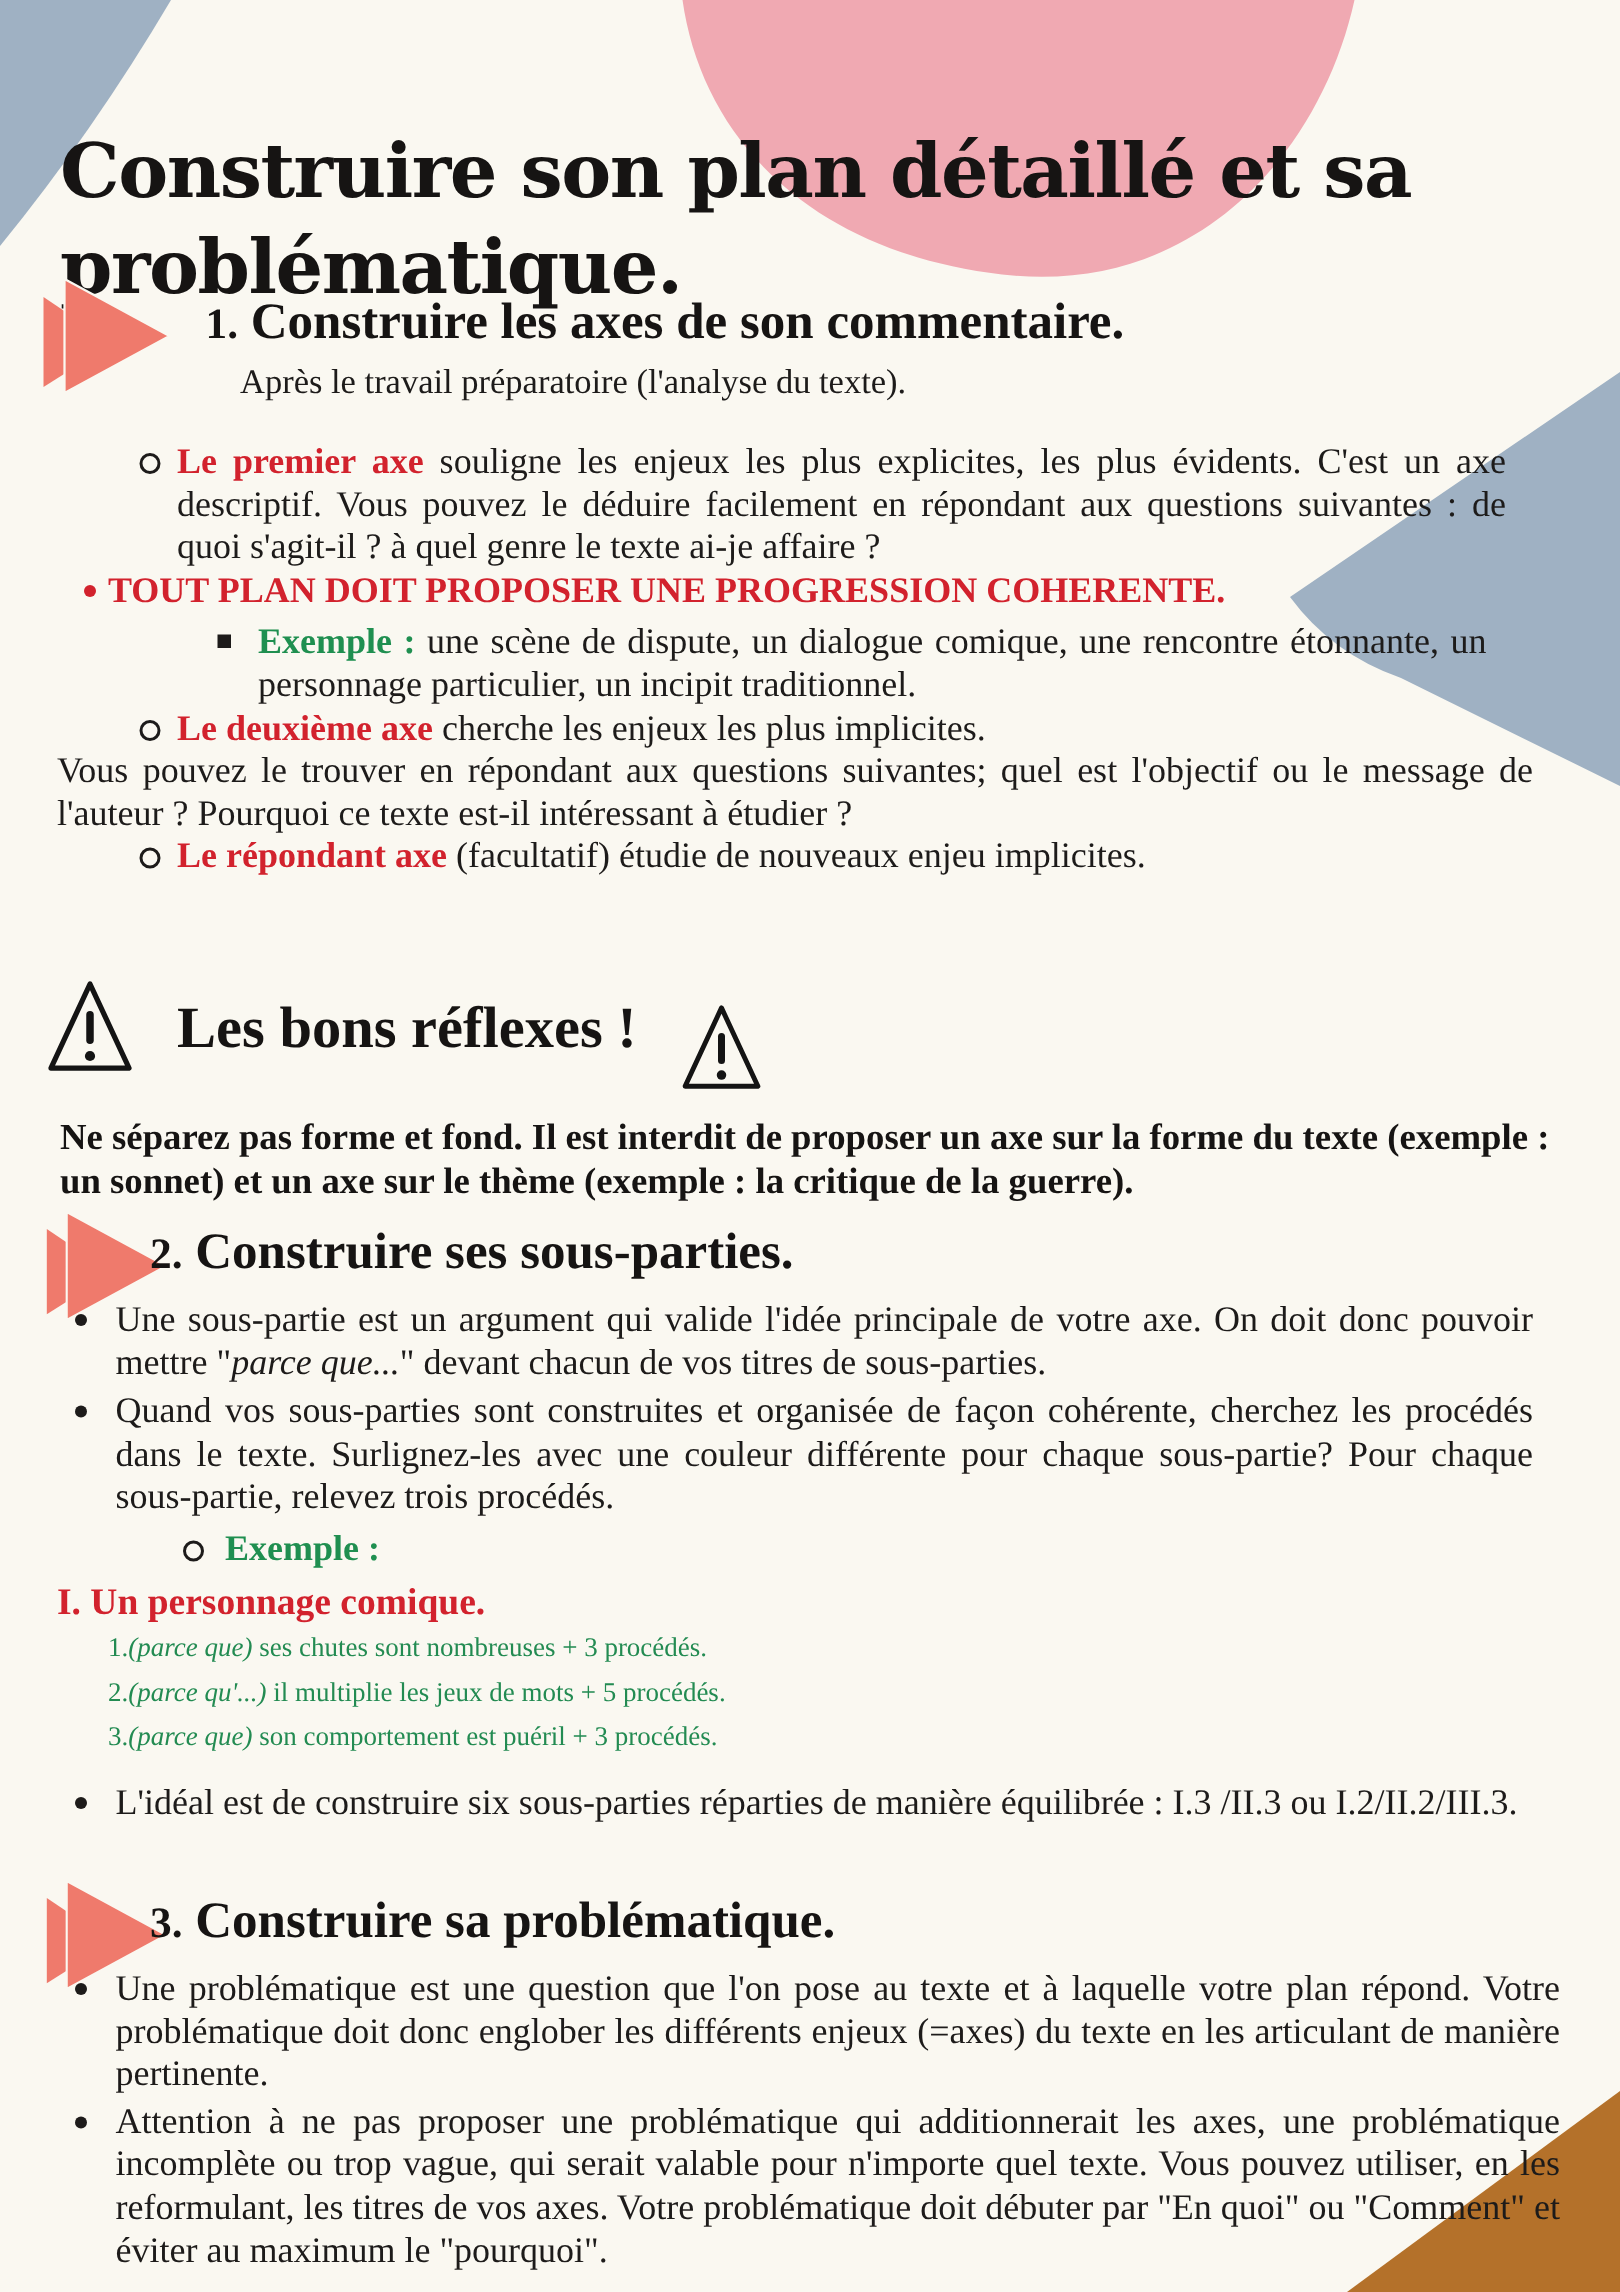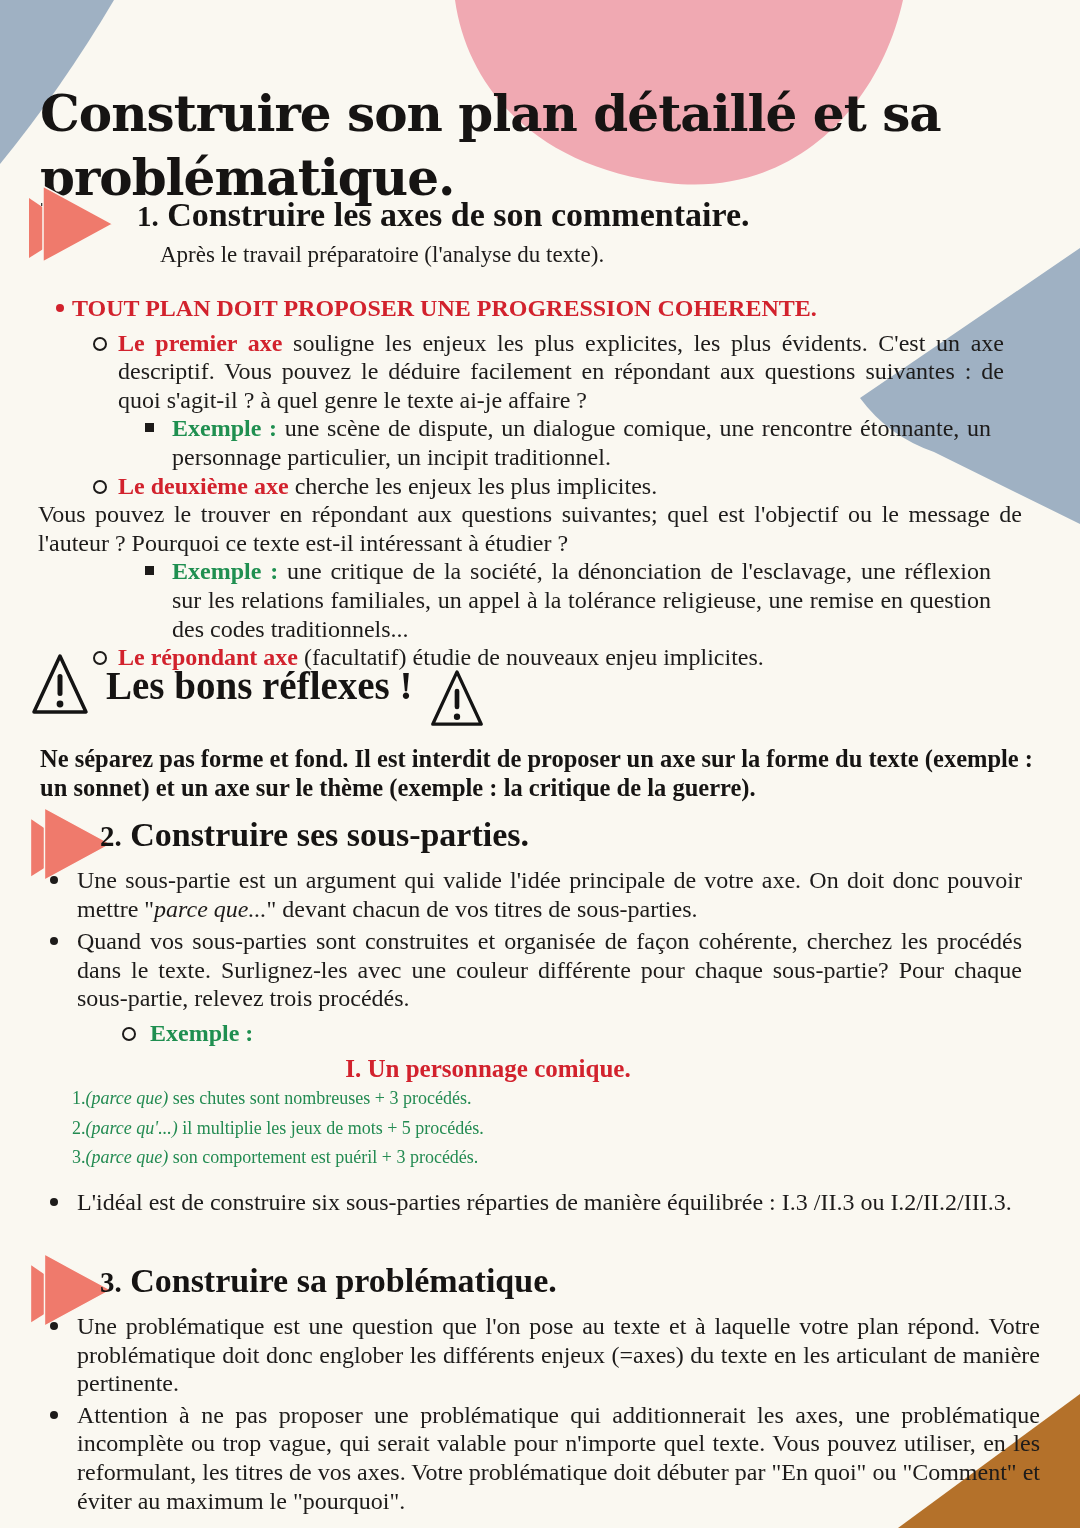--- a/index.html
+++ b/index.html
@@ -35,33 +35,33 @@
   .rule-row{padding-left:34px;margin-bottom:6px;font-weight:bold;color:#d2222d;font-size:24px;}
   .axis-row{padding-left:80px;margin-right:18px;}
   .ex-row{padding-left:134px;margin-right:31px;}
   .para-row{padding-left:0;margin-right:0;}
   .dot{position:absolute;width:8px;height:8px;border-radius:50%;background:#1d1b1a;top:10px;}
   .dot.red{background:#d2222d;left:18px;}
   .circle{position:absolute;width:10px;height:10px;border-radius:50%;border:2px solid #1d1b1a;background:transparent;left:55px;top:8px;}
   .square{position:absolute;width:9px;height:9px;background:#1d1b1a;left:107px;top:9px;}
   .lead-red{font-weight:bold;color:#d2222d;}
   .lead-green{font-weight:bold;color:#1f8f50;}
-  .reflex-head{left:30px;top:652px;display:flex;align-items:flex-start;gap:16px;}
+  .reflex-head{left:30px;top:652px;display:flex;align-items:flex-start;gap:28px;}
   .reflex-title{font-weight:bold;font-size:39px;color:#161413;line-height:1;padding-top:14px;}
   .warn2{transform:translateY(16px);}
   .warning-para{
     left:40px;top:744px;width:1000px;
     font-weight:bold;font-size:24.5px;line-height:29px;color:#161413;
   }
   .b-row{position:relative;padding-left:39px;text-align:justify;}
   .b-row .dot{left:12px;}
   .exemple-row{position:relative;padding-left:112px;margin-top:6px;}
   .exemple-row .circle{left:84px;}
   .plan{left:38px;top:1054px;width:900px;}
-  .plan-title{font-weight:bold;font-size:25px;color:#d2222d;line-height:30px;text-align:center;}
+  .plan-title{font-weight:bold;font-size:25px;color:#d2222d;line-height:30px;}
   .plan-item{font-size:18px;line-height:29.5px;color:#238b52;padding-left:34px;}
   .plan-item .n{color:#238b52;}
   .plan-item .it{font-style:italic;}
   .it{font-style:italic;}
   .sec3-list .row{margin-bottom:2px;}
   .w1002{width:1002px;}
 </style>
 </head>
 <body>
 
@@ -80,41 +80,37 @@
     <polygon points="4,12 50,43 4,72" fill="#ef7a6c"></polygon>
     <polygon points="18,0 88,38 18,76" fill="#ef7a6c" stroke="#faf8f1" stroke-width="1.5"></polygon>
   </svg>
   <div class="abs sec-head" style="left:137px;top:196px">
     <span class="num">1.</span>
     <span>Construire les axes de son commentaire.</span>
   </div>
   <div class="abs subtitle">Après le travail préparatoire (l'analyse du texte).</div>
 
   <div class="abs list body-txt" style="top:294px">
+    <div class="row axis-row">
+      <span class="circle"></span>
+      <span class="lead-red">Le premier axe</span><span> souligne les enjeux les plus explicites, les plus évidents. C'est un axe descriptif. Vous pouvez le déduire facilement en répondant aux questions suivantes : de quoi s'agit-il ? à quel genre le texte ai-je affaire ?</span>
+    </div>
     <div class="row rule-row">
       <span class="dot red"></span>
       <span>TOUT PLAN DOIT PROPOSER UNE PROGRESSION COHERENTE.</span>
-    </div>
-    <div class="row axis-row">
-      <span class="circle"></span>
-      <span class="lead-red">Le premier axe</span><span> souligne les enjeux les plus explicites, les plus évidents. C'est un axe descriptif. Vous pouvez le déduire facilement en répondant aux questions suivantes : de quoi s'agit-il ? à quel genre le texte ai-je affaire ?</span>
     </div>
     <div class="row ex-row">
       <span class="square"></span>
       <span class="lead-green">Exemple :</span><span> une scène de dispute, un dialogue comique, une rencontre étonnante, un personnage particulier, un incipit traditionnel.</span>
     </div>
     <div class="row axis-row">
       <span class="circle"></span>
       <span class="lead-red">Le deuxième axe</span><span> cherche les enjeux les plus implicites.</span>
     </div>
     <div class="row para-row">Vous pouvez le trouver en répondant aux questions suivantes; quel est l'objectif ou le message de l'auteur ? Pourquoi ce texte est-il intéressant à étudier ?</div>
-    <div class="row ex-row">
-      <span class="square"></span>
-      <span class="lead-green">Exemple :</span><span> une critique de la société, la dénonciation de l'esclavage, une réflexion sur les relations familiales, un appel à la tolérance religieuse, une remise en question des codes traditionnels...</span>
-    </div>
     <div class="row axis-row">
       <span class="circle"></span>
       <span class="lead-red">Le répondant axe</span><span> (facultatif) étudie de nouveaux enjeu implicites.</span>
     </div>
   </div>
 
   <div class="abs reflex-head">
     <svg width="60" height="66" viewBox="0 0 60 66">
       <polygon points="30,4 56,60 4,60" fill="none" stroke="#141414" stroke-width="3.5" stroke-linejoin="round"></polygon>
       <rect x="27.5" y="22" width="5" height="22" rx="2.5" fill="#141414"></rect>

